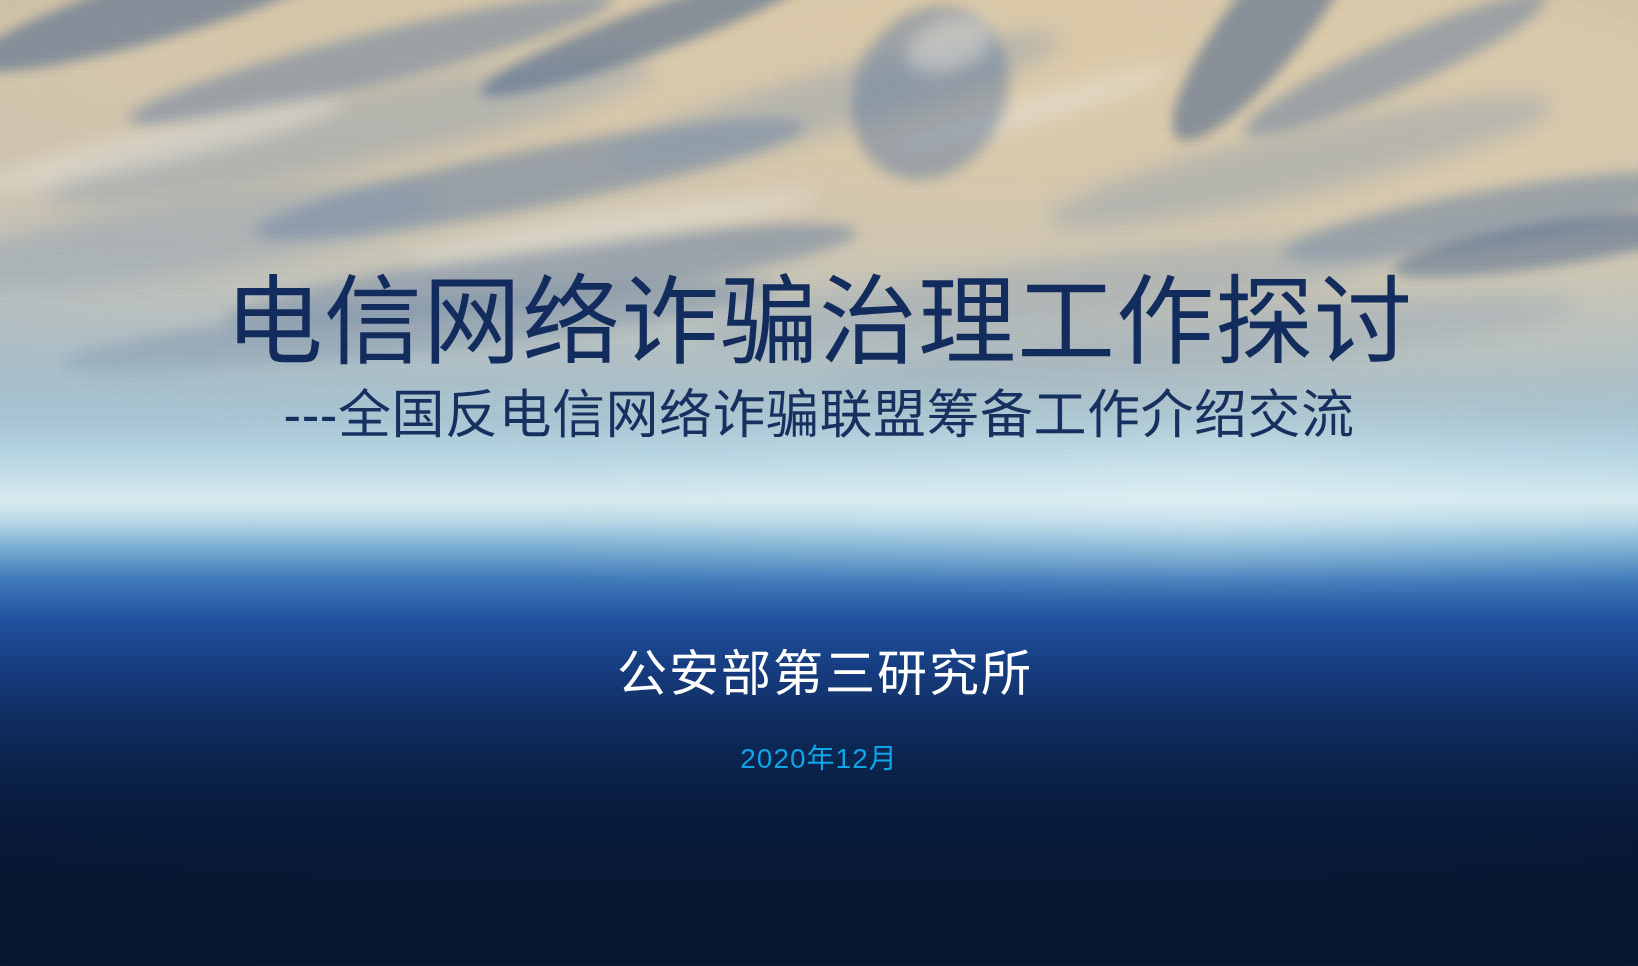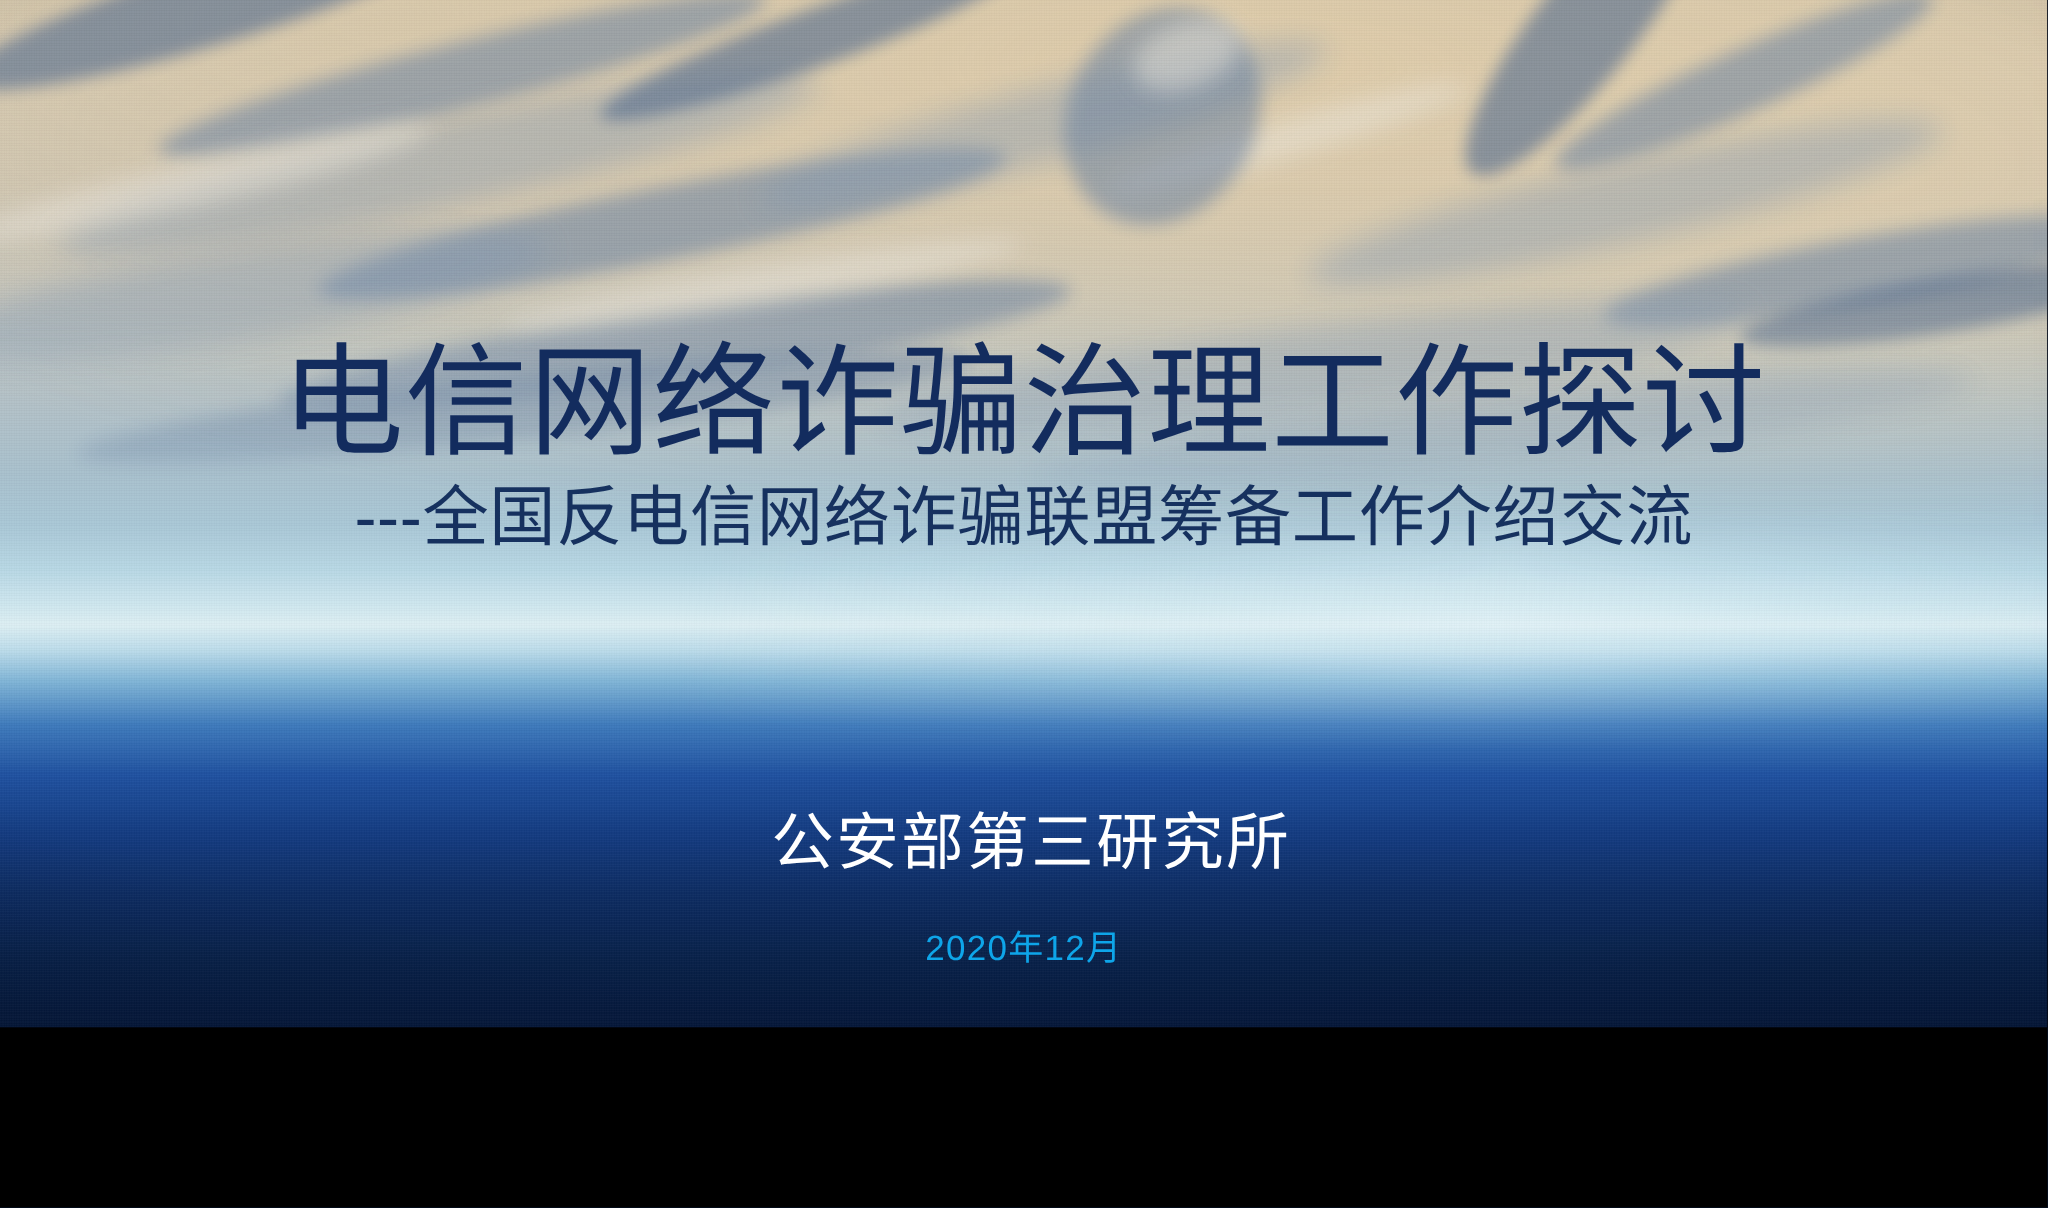--- a/index.html
+++ b/index.html
@@ -9,21 +9,21 @@
     background: #000;
   }
   body {
     font-family: "Liberation Sans", "DejaVu Sans", sans-serif;
   }
 
   
   .slide {
     position: relative;
     width: 1638px;
-    height: 822px;
+    height: 966px;
     overflow: hidden;
     background: #041630;
     user-select: none;
   }
 
   
   .bg-layer {
     position: absolute;
     inset: 0;
     pointer-events: none;

